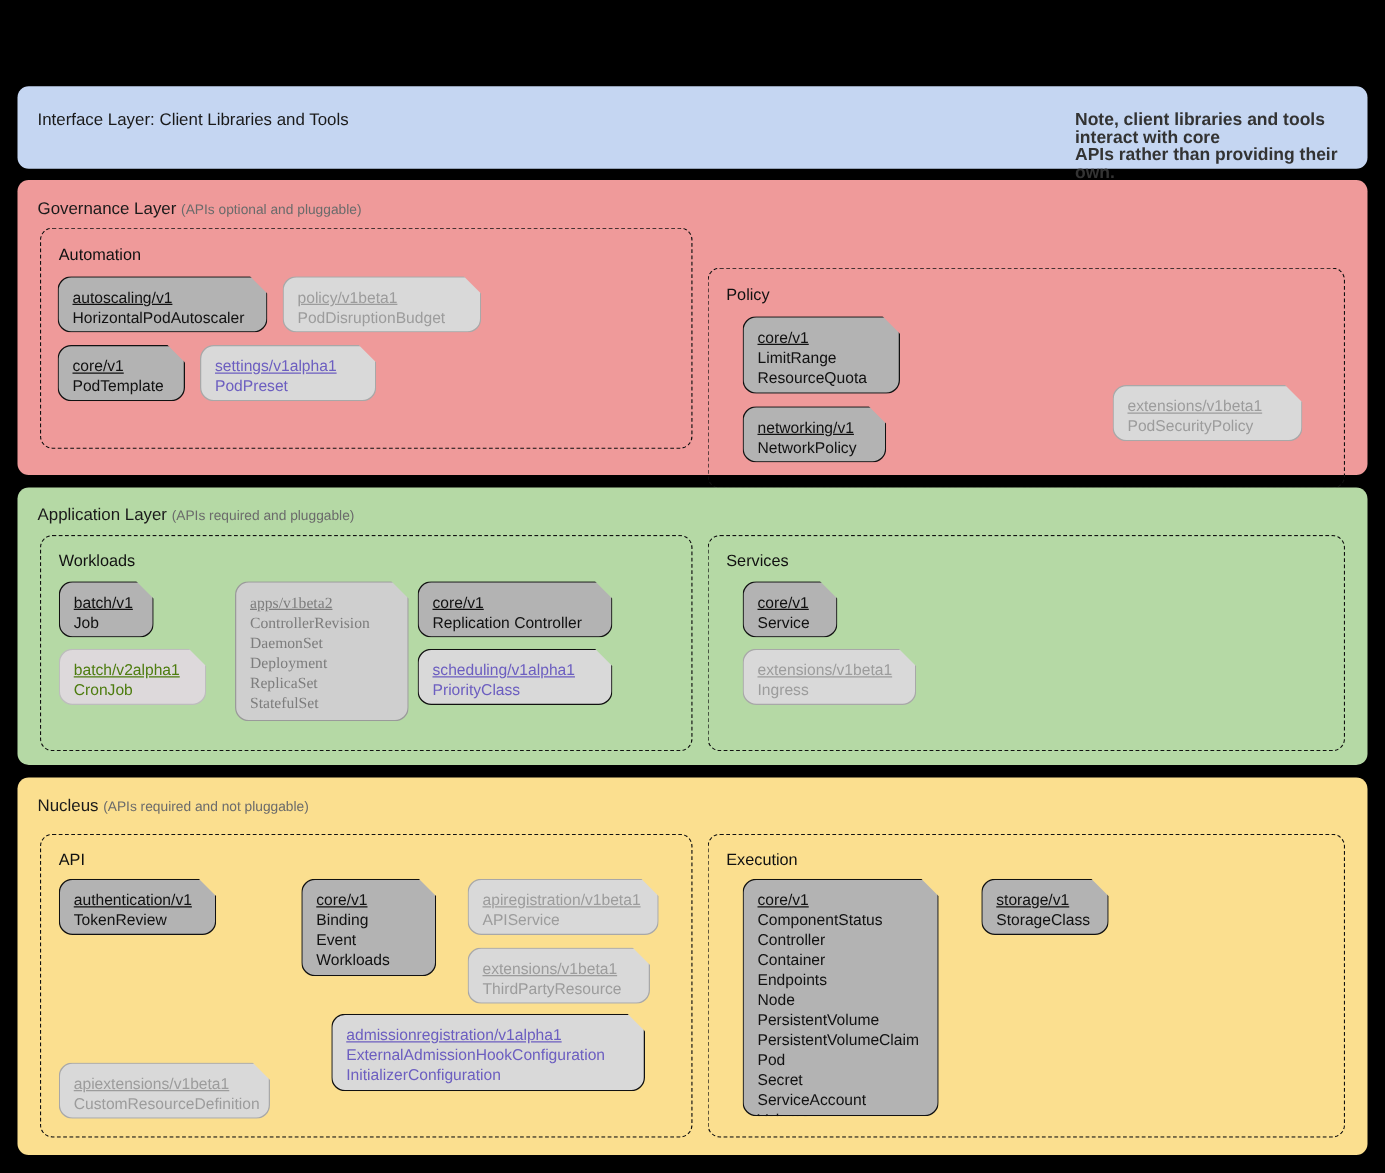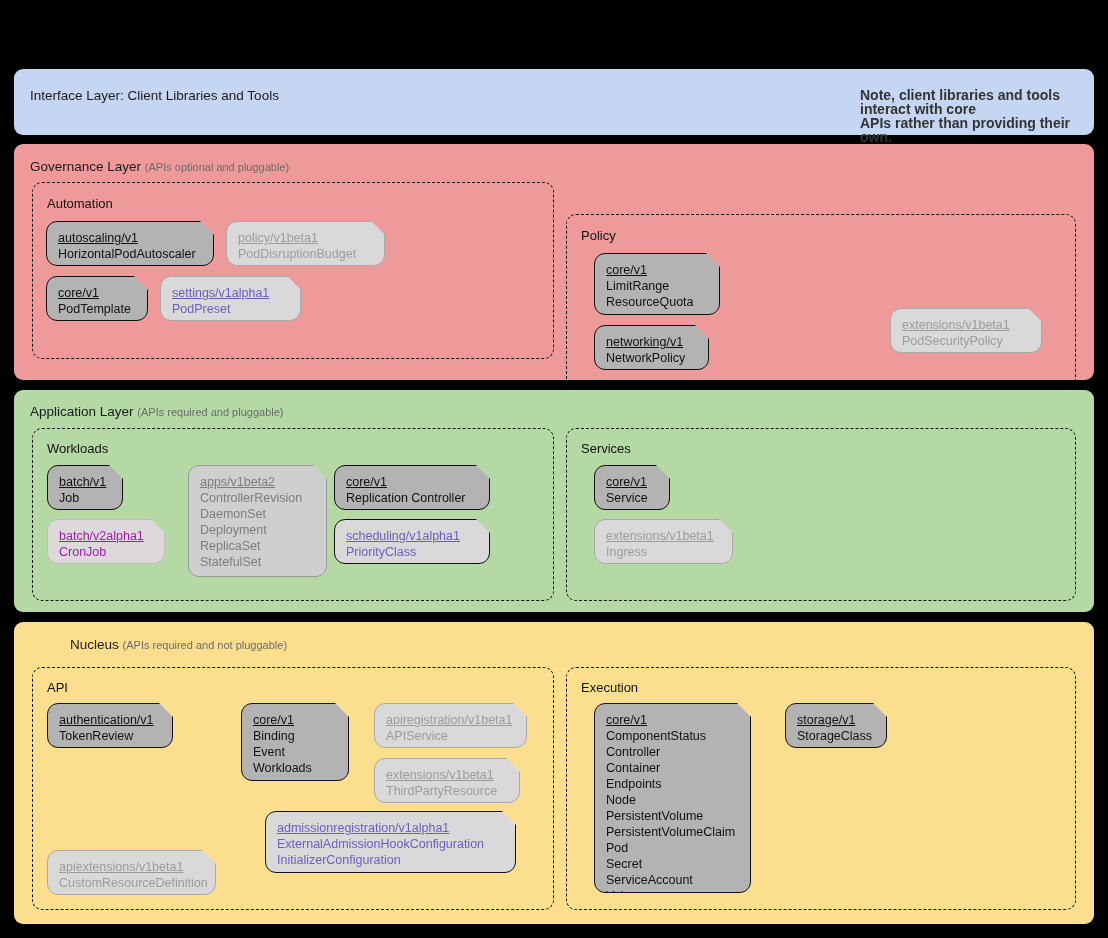--- a/index.html
+++ b/index.html
@@ -98,25 +98,25 @@
   .n-beta{ --edge:#9a9a9a; background:#d9d9d9; color:#9a9a9a; border:1.3px solid #a8a8a8;}
   .n-beta .grp, .n-beta .kind{color:#9c9c9c;}
 
   .n-alpha{ --edge:#a8a8a8; background:#d9d9d9; border:1.3px solid #a8a8a8;}
   .n-alpha .grp, .n-alpha .kind{color:#6c5ec0;}
 
   .n-alpha-dark{ --edge:#111; background:#d9d9d9; border:1.4px solid #111;}
   .n-alpha-dark .grp, .n-alpha-dark .kind{color:#6c5ec0;}
 
   .n-alpha-red{ --edge:#bdbdbd; background:#ddd9db; border:1.3px solid #bdbdbd;}
-  .n-alpha-red .grp, .n-alpha-red .kind{color:#a21caf;}
+  .n-alpha-red .grp, .n-alpha-red .kind{color:#4d7c0f;}
 
   
   .n-beta2{ --edge:#8f8f8f; background:#cfcfcf; border:1.3px solid #9a9a9a;}
-  .n-beta2 .grp, .n-beta2 .kind{color:#7d7d7d;}
+  .n-beta2 .grp, .n-beta2 .kind{color:#7d7d7d;font-family:Liberation Serif, serif;}
 </style>
 </head>
 <body>
 
 <div id="canvas">
 
   <div class="layer" style="left:14px;top:69px;width:1080px;height:66px;background:#c5d6f2;">
     <div class="layer-title" style="top:19px;">
       <span>Interface Layer: Client Libraries and Tools</span>
     </div>
@@ -239,21 +239,21 @@
 
       <div class="node n-beta" style="left:27px;top:90px;width:139px;height:45px;">
         <span class="fold"></span>
         <span class="grp">extensions/v1beta1</span>
         <span class="kind">Ingress</span>
       </div>
     </div>
   </div>
 
   <div class="layer" style="left:14px;top:622px;width:1080px;height:302px;background:#fbdf8f;">
-    <div class="layer-title" style="top:15px;margin-left:40px;">
+    <div class="layer-title" style="top:15px;">
       <span>Nucleus</span>
       <span class="sub">(APIs required and not pluggable)</span>
     </div>
 
     <div class="group" style="left:18px;top:45px;width:522px;height:243px;">
       <div class="group-title" style="left:14px;top:12px;">API</div>
 
       <div class="node n-stable" style="left:14px;top:35px;width:126px;height:45px;">
         <span class="fold"></span>
         <span class="grp">authentication/v1</span>

